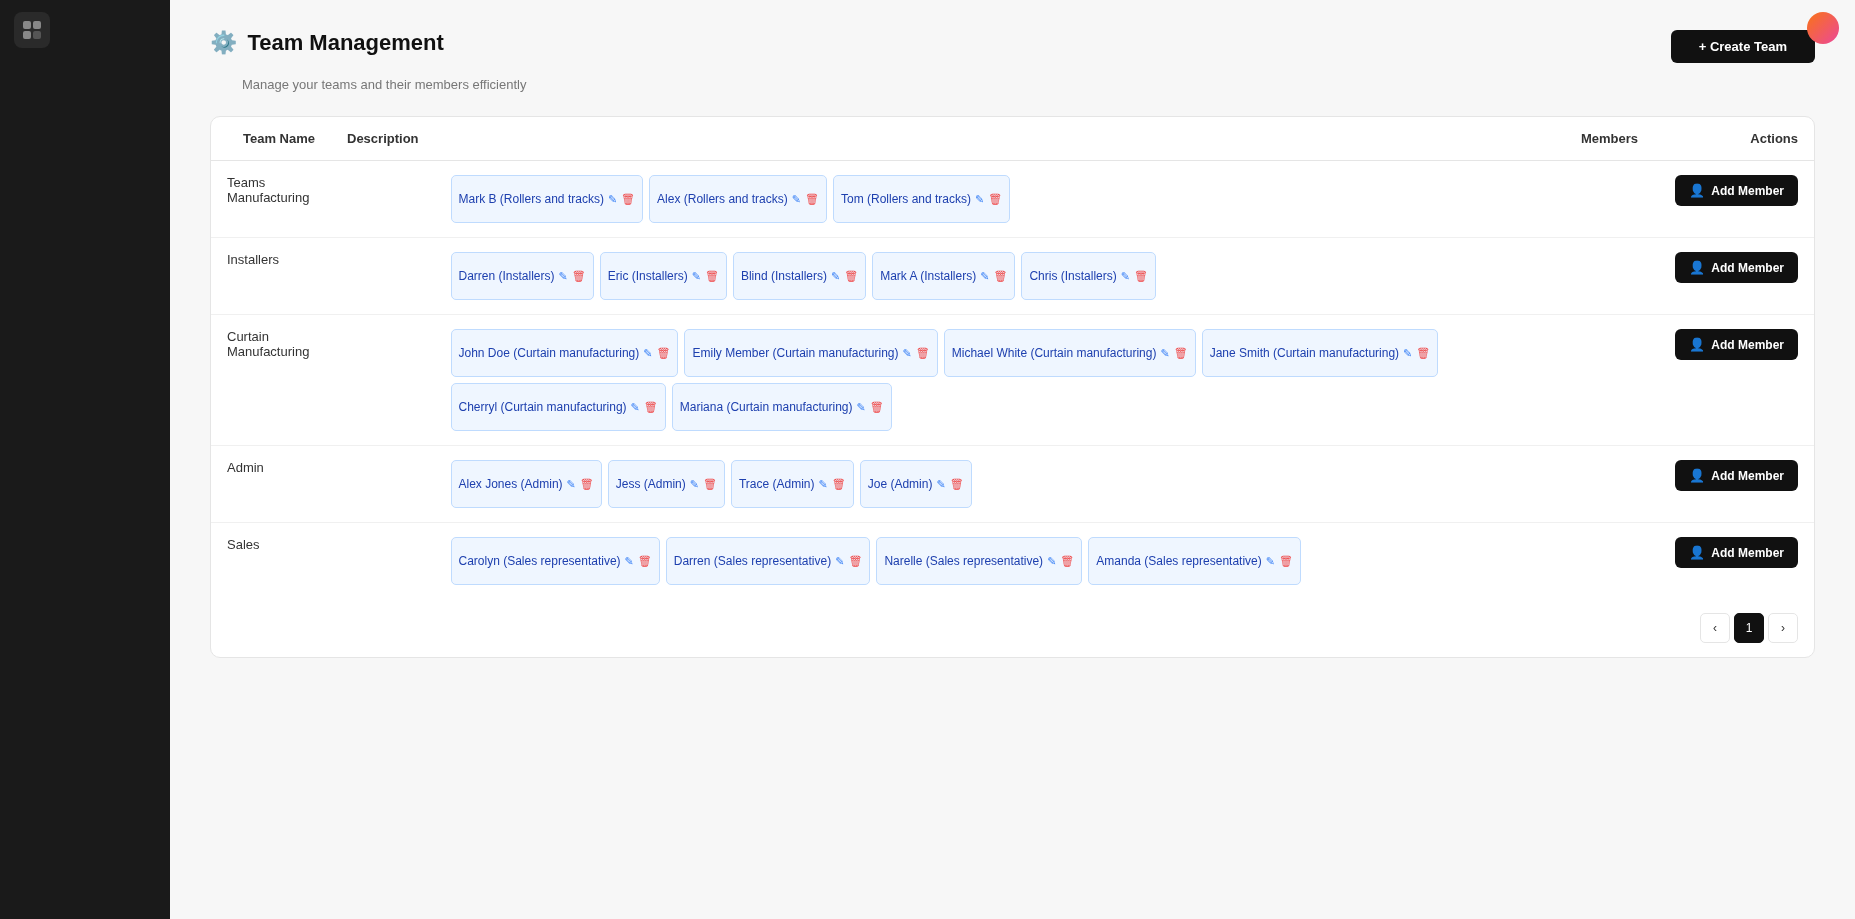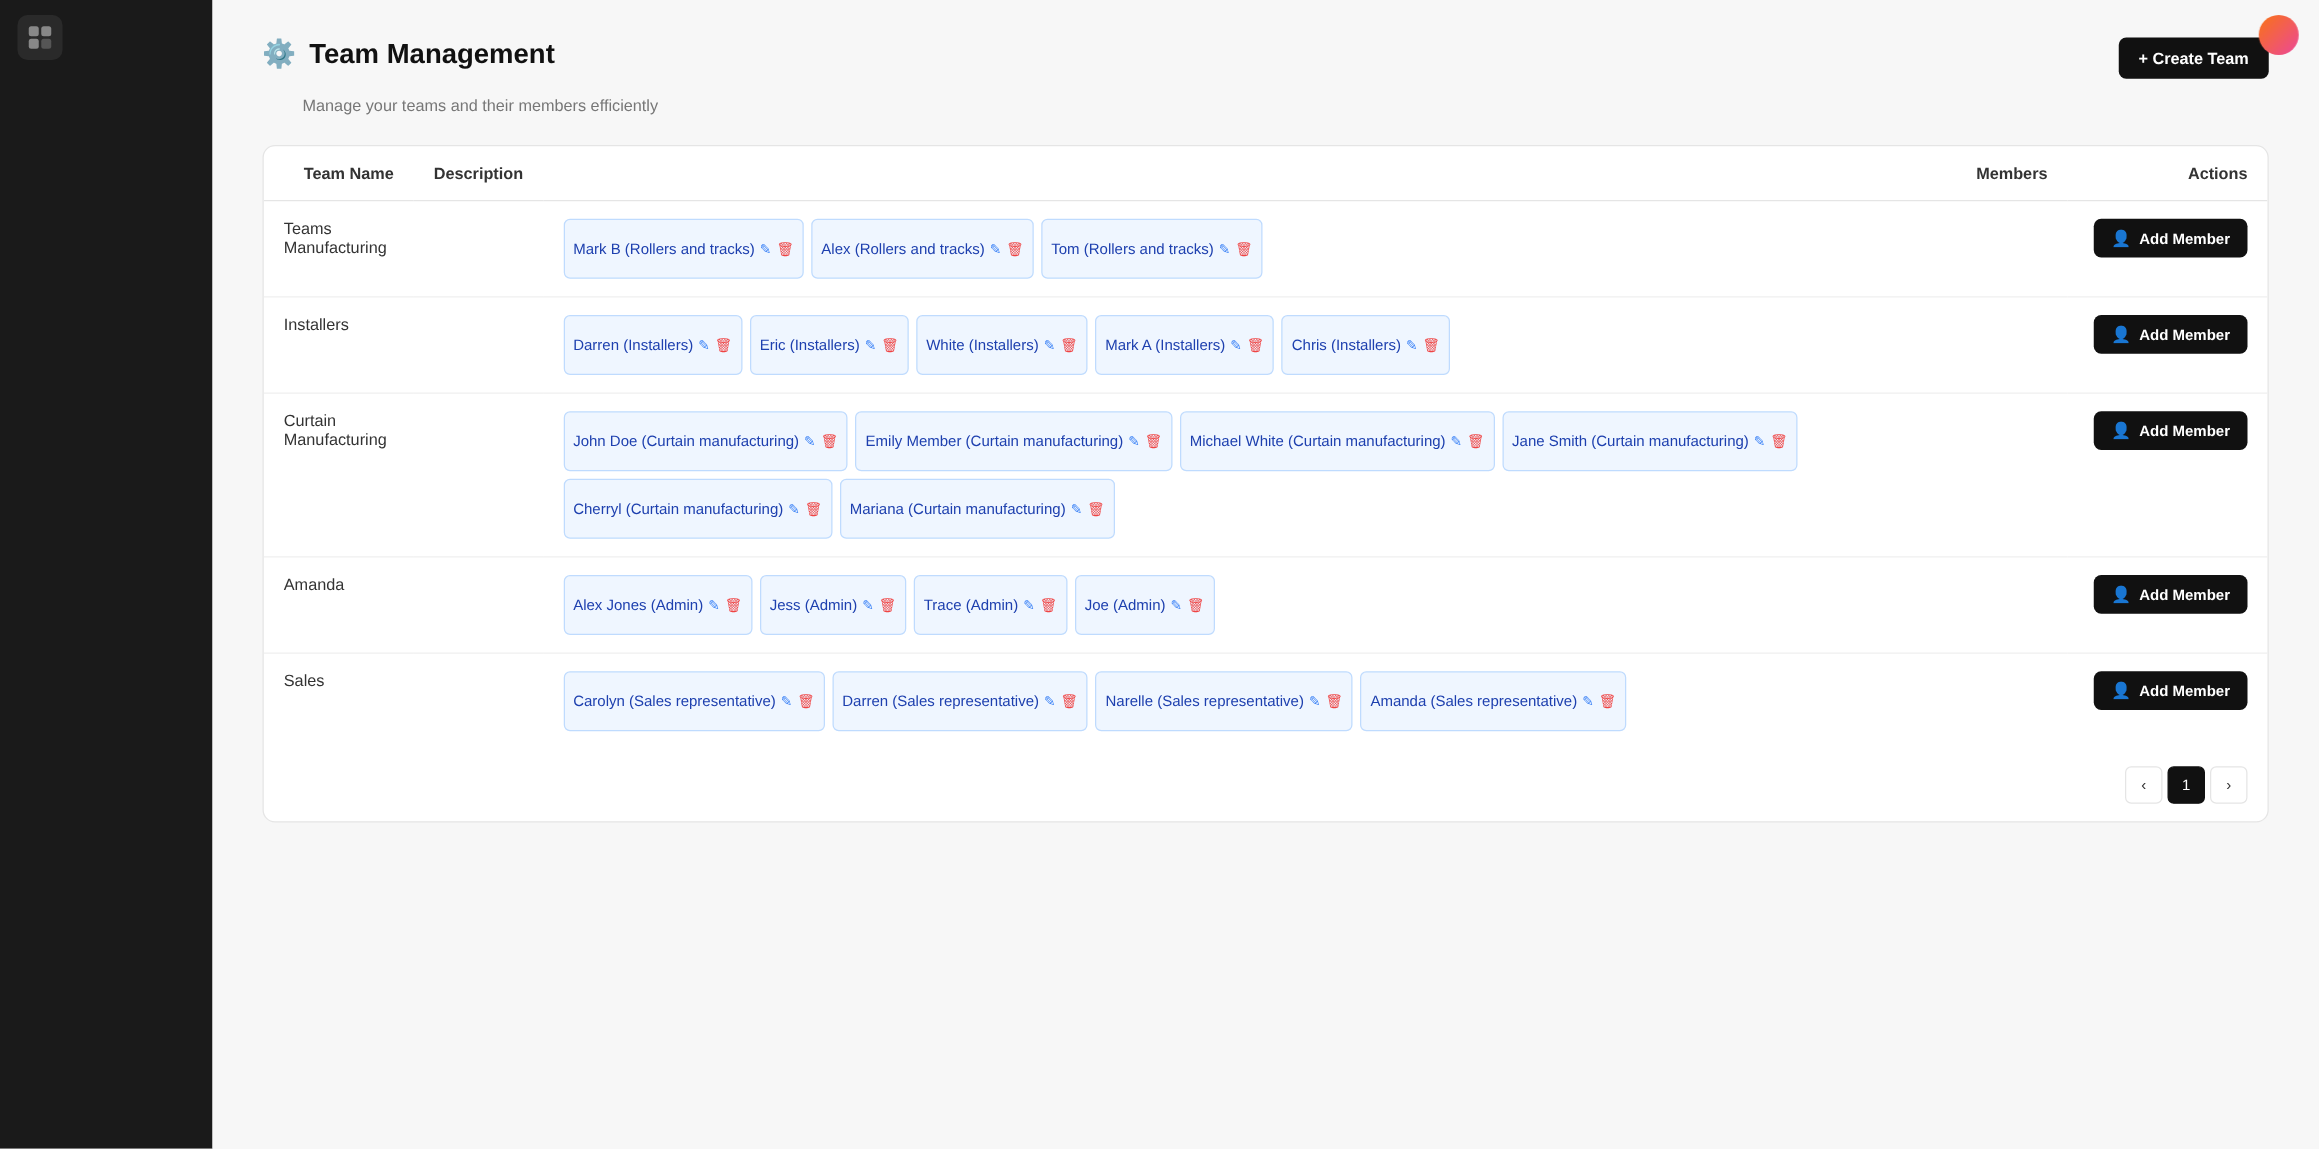--- a/index.html
+++ b/index.html
@@ -68,21 +68,21 @@
       font-size: 13px;
       color: #777;
       margin-top: 21px;
       margin-left: 32px;
     }
     .create-team-btn {
       background: #111;
       color: #fff;
       border: none;
       border-radius: 6px;
-      padding: 9px 16px;
+      padding: 9px 28px;
       font-size: 13px;
       font-weight: 600;
       cursor: pointer;
       display: flex;
       align-items: center;
       gap: 6px;
       white-space: nowrap;
       margin-left: 25px;
     }
 
@@ -289,21 +289,21 @@
                   <span>Darren (Installers)</span>
                   <span class="member-tag-edit">✎</span>
                   <span class="member-tag-delete">🗑</span>
                 </div>
                 <div class="member-tag">
                   <span>Eric (Installers)</span>
                   <span class="member-tag-edit">✎</span>
                   <span class="member-tag-delete">🗑</span>
                 </div>
                 <div class="member-tag">
-                  <span>White (Installers)</span>
+                  <span>Blind (Installers)</span>
                   <span class="member-tag-edit">✎</span>
                   <span class="member-tag-delete">🗑</span>
                 </div>
                 <div class="member-tag">
                   <span>Mark A (Installers)</span>
                   <span class="member-tag-edit">✎</span>
                   <span class="member-tag-delete">🗑</span>
                 </div>
                 <div class="member-tag">
                   <span>Chris (Installers)</span>
@@ -347,21 +347,21 @@
                 <div class="member-tag">
                   <span>Mariana (Curtain manufacturing)</span>
                   <span class="member-tag-edit">✎</span>
                   <span class="member-tag-delete">🗑</span>
                 </div>
               </div>
             </td>
             <td class="actions-cell"><button class="add-member-btn"><span style="font-size:13px;">👤</span> Add Member</button></td>
           </tr>
           <tr>
-            <td class="team-name-cell">Amanda</td>
+            <td class="team-name-cell">Admin</td>
             <td class="description-cell"></td>
             <td class="members-cell">
               <div class="members-grid">
                 <div class="member-tag">
                   <span>Alex Jones (Admin)</span>
                   <span class="member-tag-edit">✎</span>
                   <span class="member-tag-delete">🗑</span>
                 </div>
                 <div class="member-tag">
                   <span>Jess (Admin)</span>

